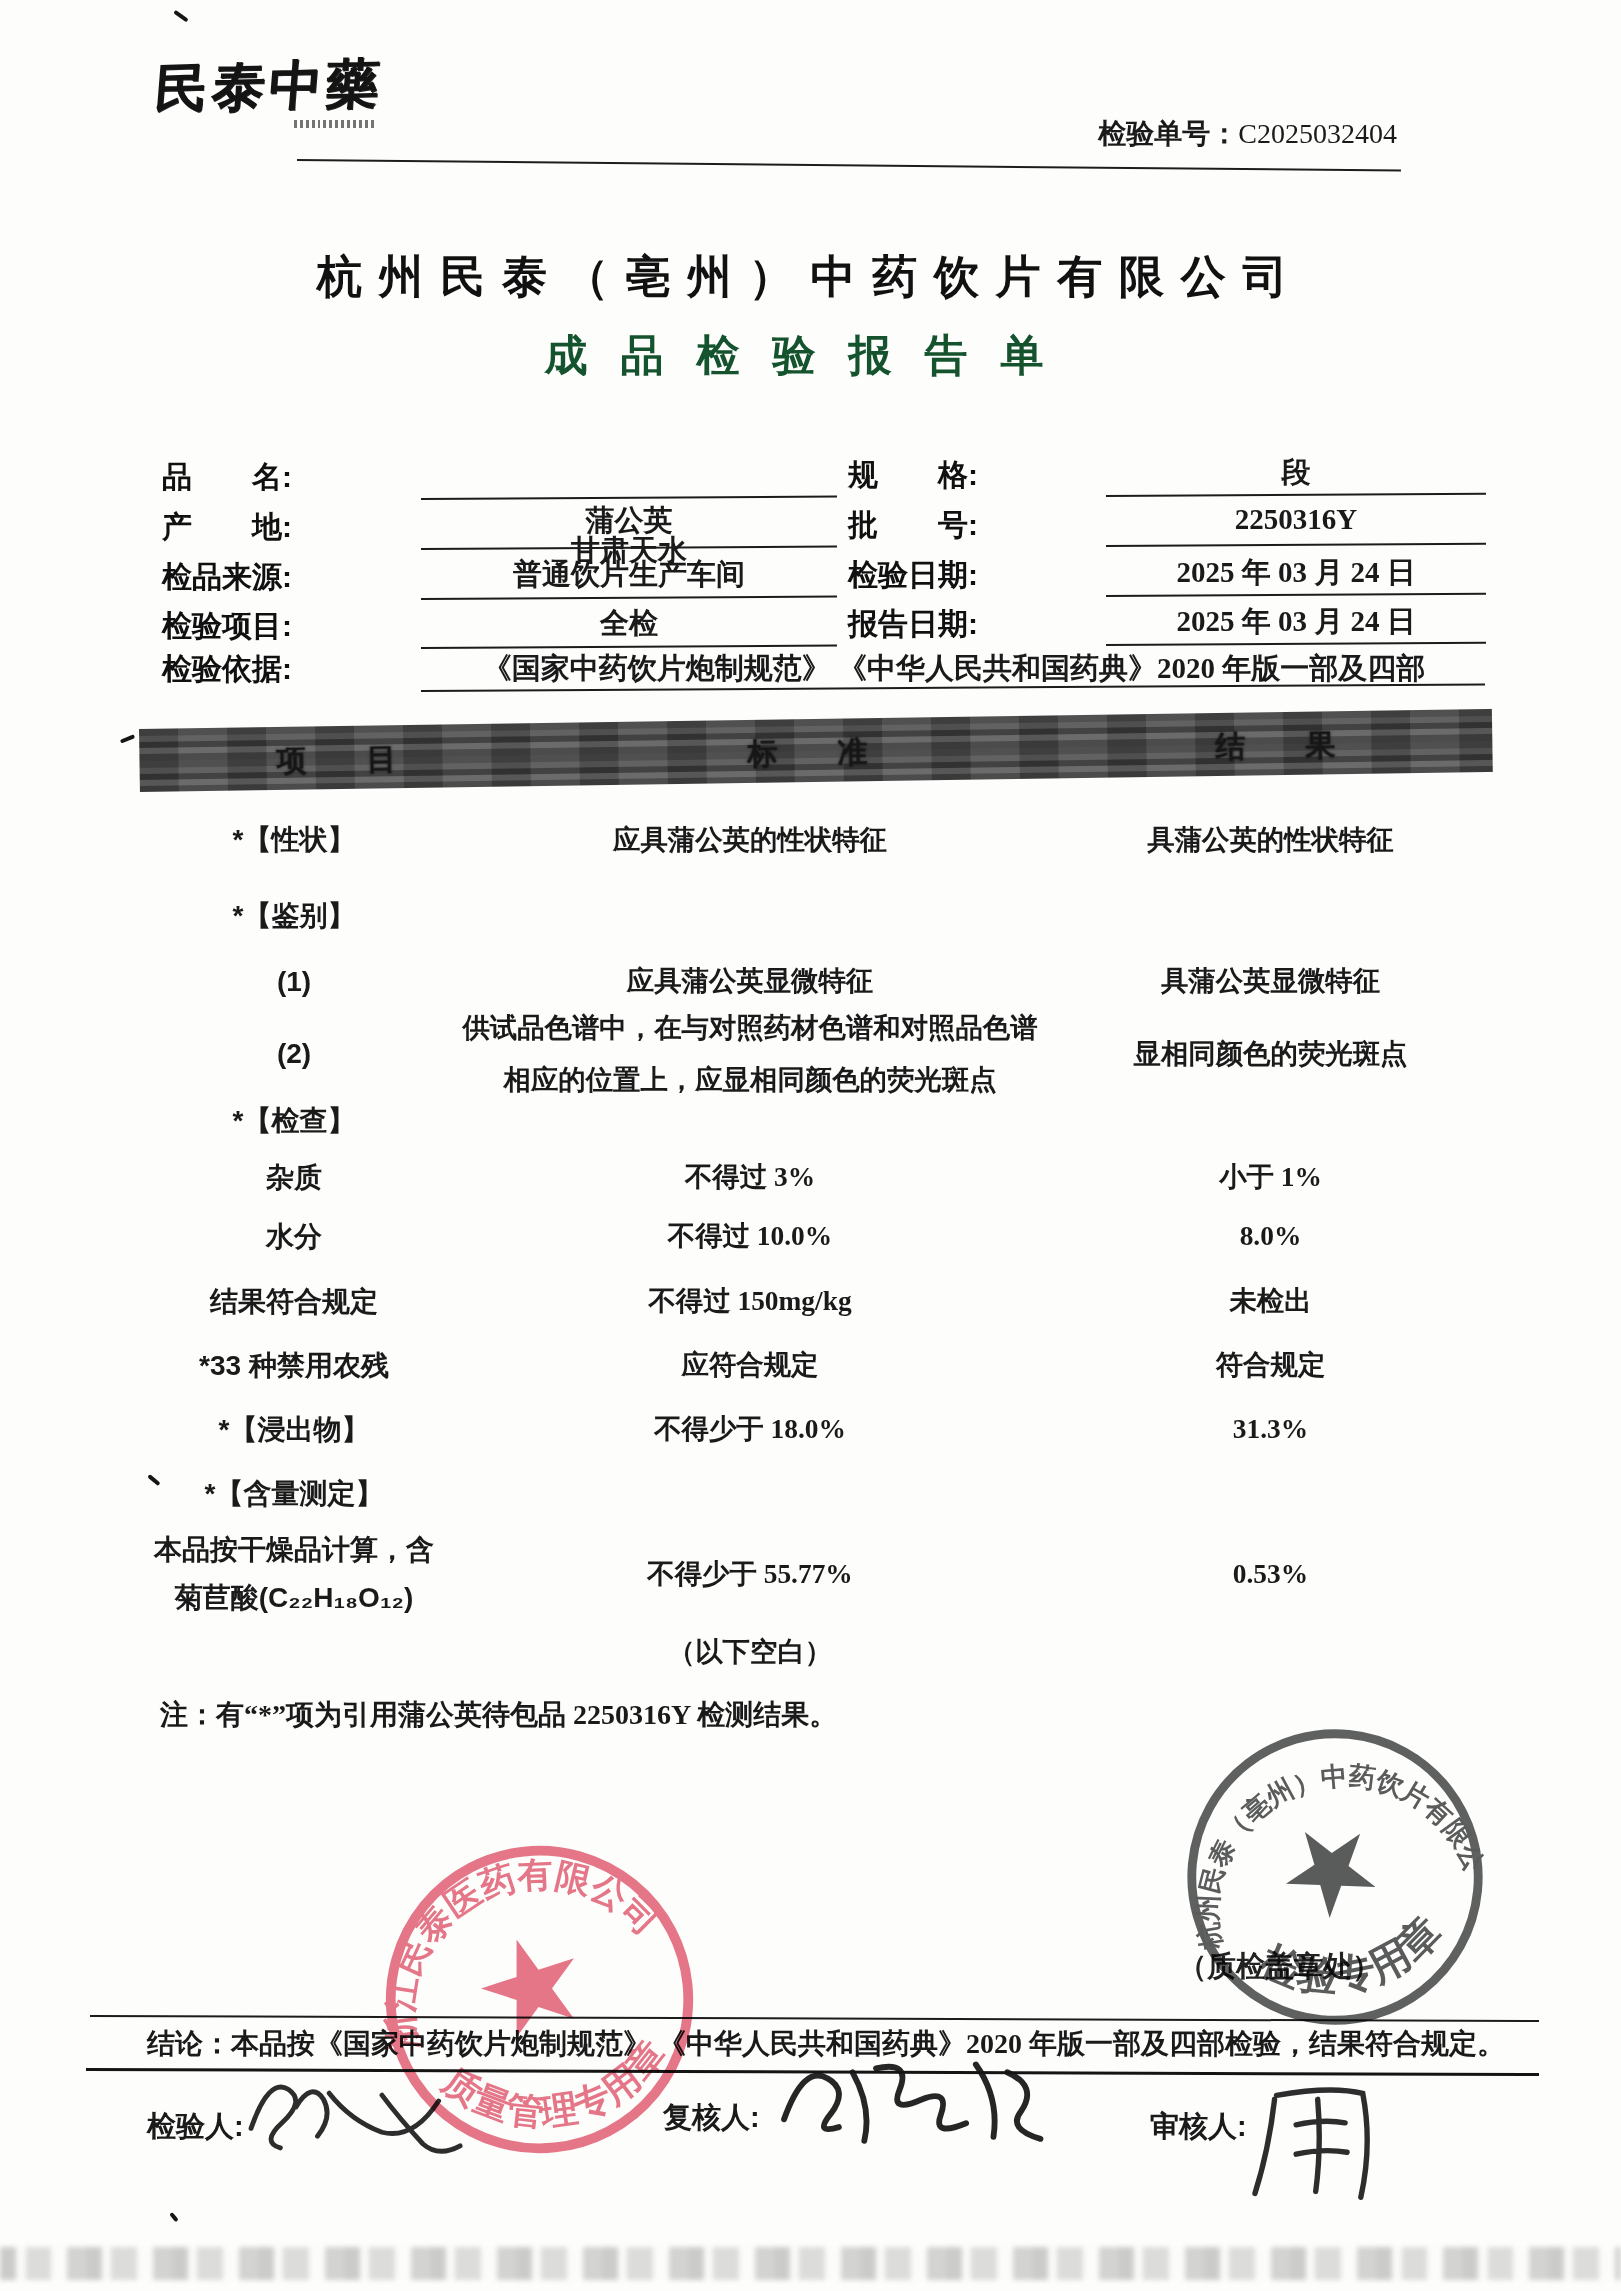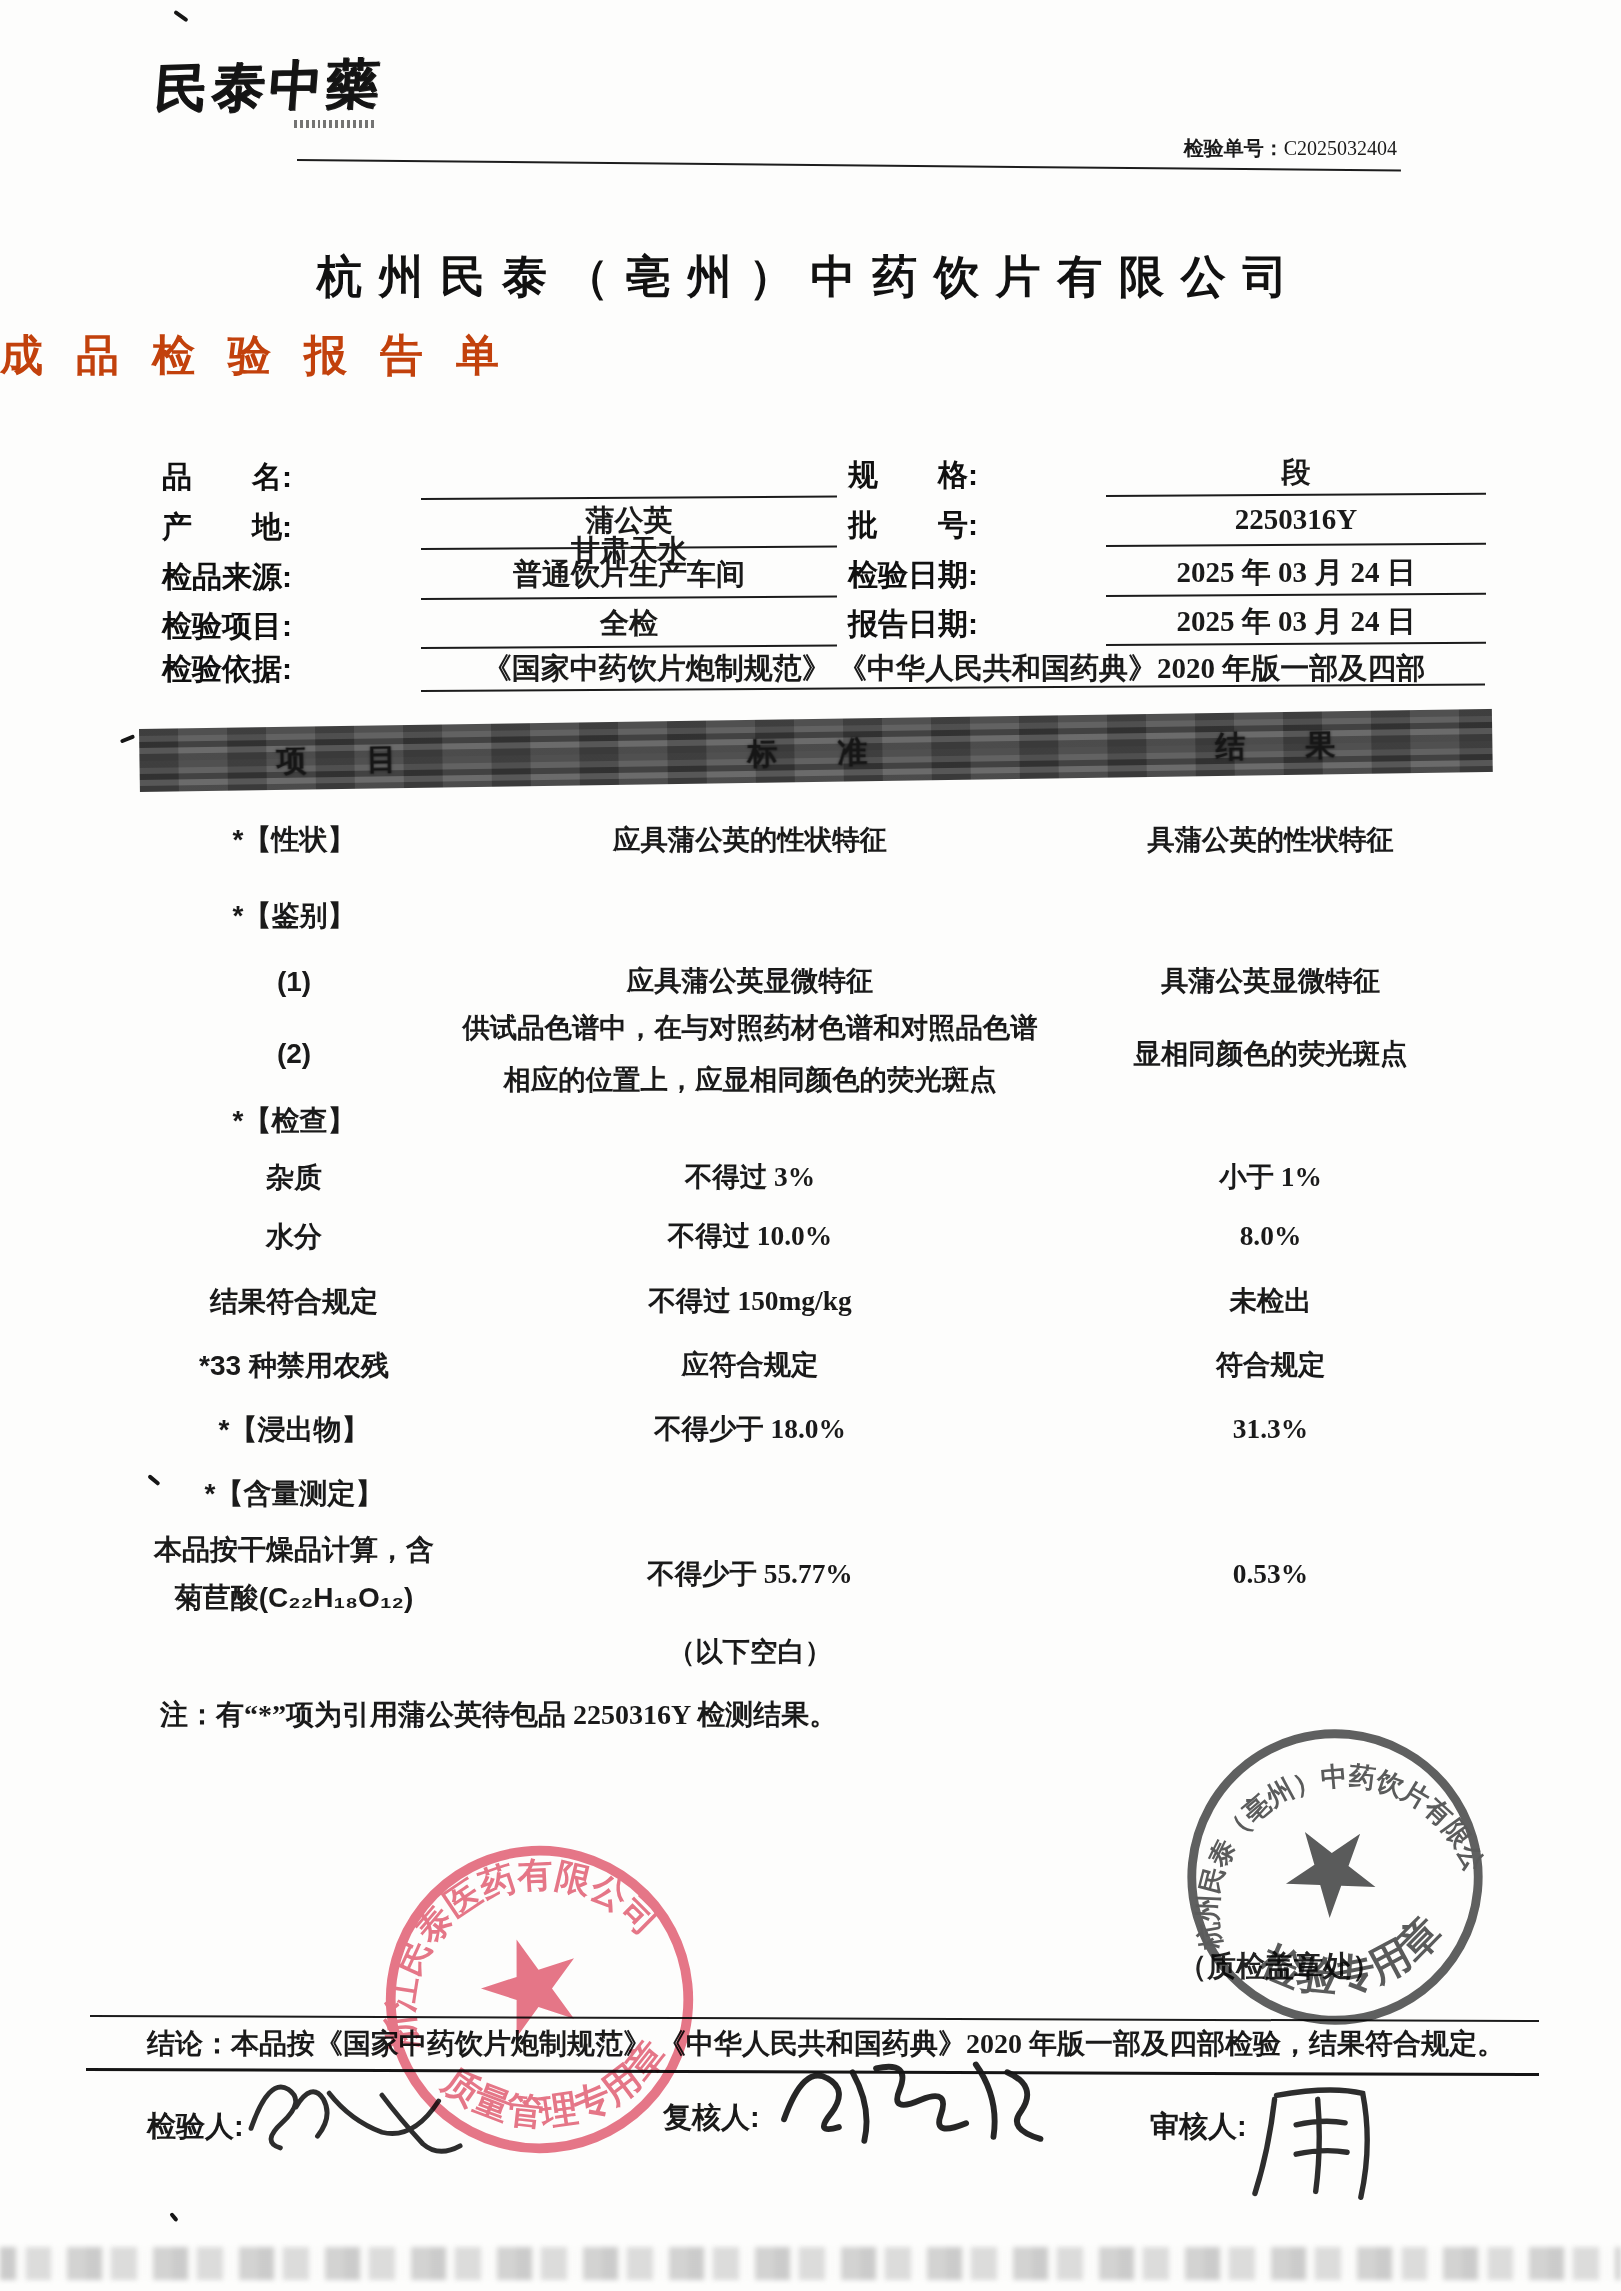--- a/index.html
+++ b/index.html
@@ -7,29 +7,29 @@
         font-family:"Liberation Serif","DejaVu Serif",serif;color:#1a1a1a;overflow:hidden;}
   .abs{position:absolute;}
   .sans{font-family:"Liberation Sans","DejaVu Sans",sans-serif;}
 
   
   .logo{left:155px;top:51px;font-size:53px;font-weight:900;letter-spacing:3.9px;
         transform:skewX(-6deg) rotate(-1.5deg);font-family:"DejaVu Serif",serif;color:#141414;
         text-shadow:1px 1px 0 #222;}
   .logo-sub{left:294px;top:120px;width:82px;height:7.8px;opacity:.65;filter:blur(0.4px);
         background:repeating-linear-gradient(90deg,#2b2b2b 0 2.9px,transparent 2.9px 5.9px);}
-  .report-no{left:882px;top:135px;width:515px;text-align:right;font-size:20px;}
+  .report-no{left:882px;top:115px;width:515px;text-align:right;font-size:28px;}
   .report-no .lab{font-weight:700;}
   .top-rule{left:297px;top:159px;width:1104px;border-top:2.9px solid #1d1d1d;
         transform:rotate(0.55deg);transform-origin:left top;}
 
   .title1{left:0;top:247px;width:100%;text-align:center;font-size:45px;font-weight:900;
         letter-spacing:16.7px;color:#111;}
-  .title2{left:0;top:327px;width:100%;text-align:left;font-size:43px;font-weight:900;
-        letter-spacing:33px;color:#c2410c;}
+  .title2{left:0;top:327px;width:100%;text-align:center;font-size:43px;font-weight:900;
+        letter-spacing:33px;color:#14532d;}
 
   
   .flabel{font-size:30px;font-weight:800;white-space:nowrap;color:#101010;}
   .fval{font-size:29px;font-weight:600;text-align:center;white-space:nowrap;}
   .uline{border-top:2px solid #1c1c1c;transform:rotate(-0.35deg);transform-origin:left top;}
 
   
   .band{left:139px;top:729px;width:1353px;height:63px;transform:rotate(-0.85deg);
         transform-origin:left top;filter:blur(0.4px);
         background:repeating-linear-gradient(180deg,#474747 0 6.9px,#5a5a5a 6.9px 12.7px,#383838 12.7px 18.6px,#636363 18.6px 25.5px,#424242 25.5px 32px);}

